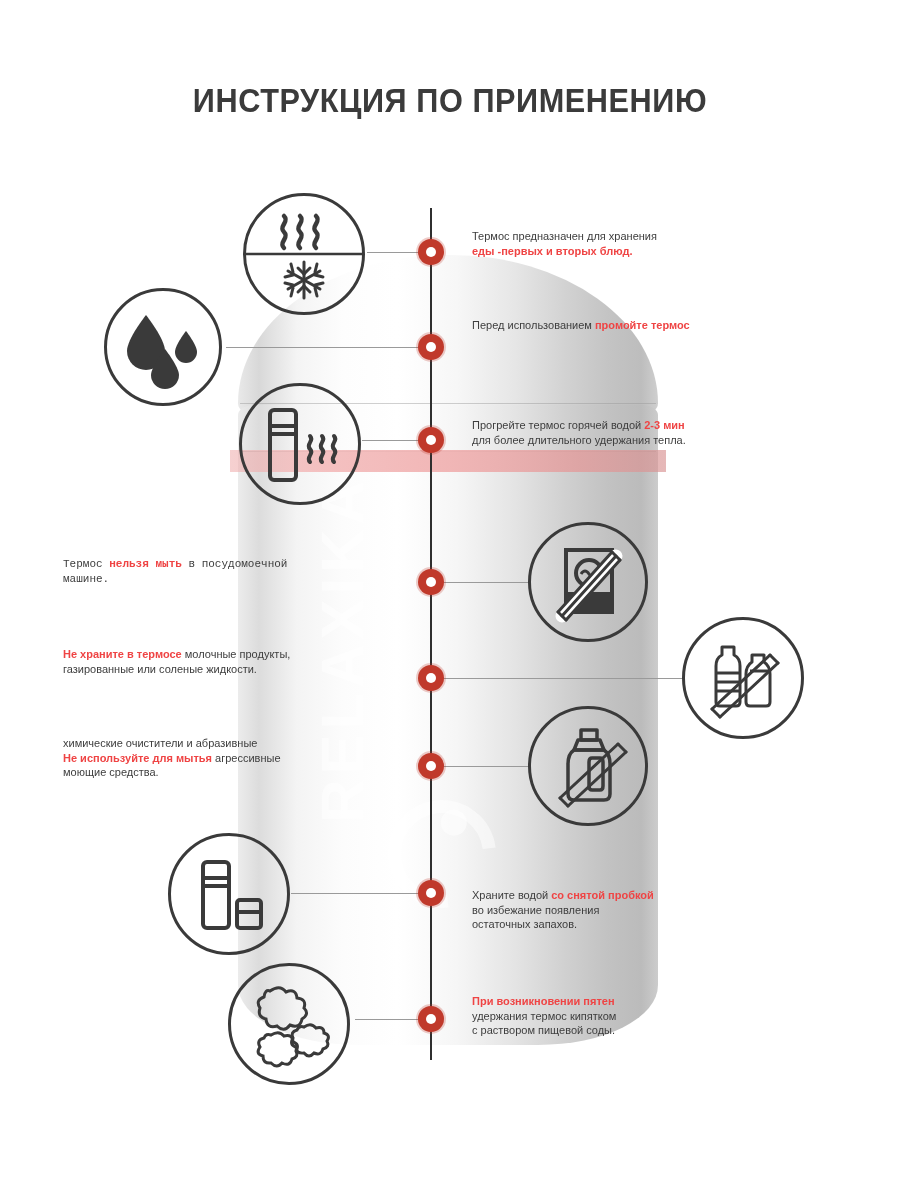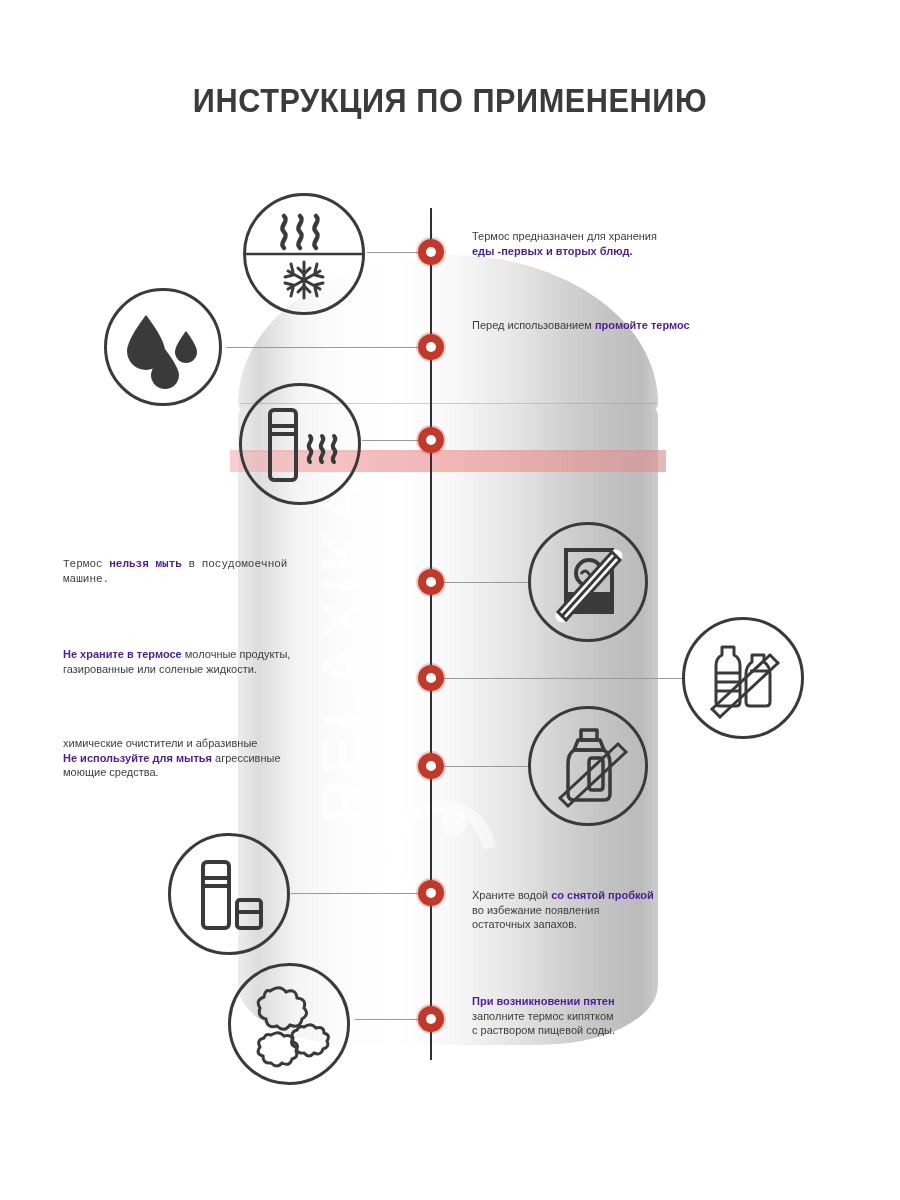--- a/index.html
+++ b/index.html
@@ -168,21 +168,21 @@
   
   .txt {
     position: absolute;
     font-size: 11px;
     line-height: 1.33;
     color: #3d3d3d;
     z-index: 6;
   }
   .txt.right { text-align: left; }
   .txt.left  { text-align: left; }
-  .txt b { font-weight: bold; color: #4c1d95; margin-top: 27px; }
+  .txt b { font-weight: bold; color: #ef4444; margin-top: 27px; }
 </style>
 </head>
 <body>
 
 <div id="page">
 
   <div class="thermos-wrap">
     <div class="thermos-dome"></div>
     <div class="thermos-body"></div>
     <div class="thermos-seam seam-a"></div>
@@ -344,20 +344,24 @@
 
   <div class="txt right" style="left:472px; top:229px; width:360px;">
     <div>Термос предназначен для хранения</div>
     <div><b>еды -первых и вторых блюд.</b></div>
   </div>
 
   <div class="txt right" style="left:472px; top:318px; width:360px;">
     <div><span>Перед использованием </span><b>промойте термос</b></div>
   </div>
 
+  <div class="txt right" style="left:472px; top:418px; width:360px;">
+    <div><span>Прогрейте термос горячей водой </span><b>2-3 мин</b></div>
+    <div>для более длительного удержания тепла.</div>
+  </div>
 
   <div class="txt left" style="left:63px; top:557px; width:345px;font-family:Liberation Mono, monospace;">
     <div><span>Термос </span><b>нельзя мыть</b><span> в посудомоечной</span></div>
     <div>машине.</div>
   </div>
 
   <div class="txt left" style="left:63px; top:647px; width:350px;">
     <div><b>Не храните в термосе</b><span> молочные продукты,</span></div>
     <div>газированные или соленые жидкости.</div>
   </div>
@@ -369,17 +373,17 @@
   </div>
 
   <div class="txt right" style="left:472px; top:888px; width:360px;">
     <div><span>Храните водой </span><b>со снятой пробкой</b></div>
     <div>во избежание появления</div>
     <div>остаточных запахов.</div>
   </div>
 
   <div class="txt right" style="left:472px; top:994px; width:360px;">
     <div><b>При возникновении пятен</b></div>
-    <div>заполните термос кипятком</div>
+    <div>удержания термос кипятком</div>
     <div>с раствором пищевой соды.</div>
   </div>
 
 </div>
 
 </body></html>

